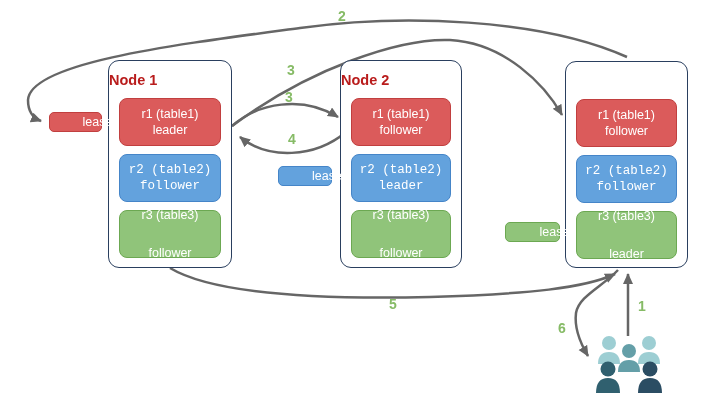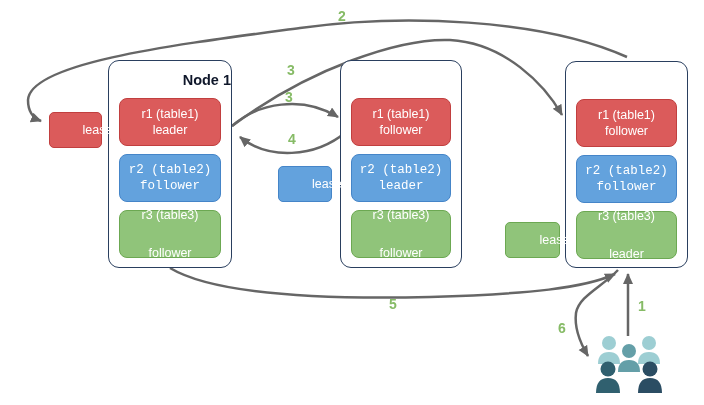--- a/index.html
+++ b/index.html
@@ -17,34 +17,34 @@
   }
   .arrow-layer{position:absolute;left:0;top:0;width:704px;height:405px;pointer-events:none;}
   .node{
     position:absolute;background:#fff;border:1.5px solid var(--nodeb);
     border-radius:11px;box-sizing:border-box;
   }
   .node1{left:108px;top:60px;width:124px;height:208px;}
   .node2{left:340px;top:60px;width:122px;height:208px;}
   .node3{left:565px;top:61px;width:123px;height:207px;}
   .node-title{
-    position:absolute;top:11px;left:0;width:100%;text-align:right;
-    font-weight:bold;font-size:14.5px;color:#0f172a;
+    position:absolute;top:11px;left:0;width:100%;text-align:left;
+    font-weight:bold;font-size:14.5px;color:#b91c1c;
   }
   .range{
     position:absolute;left:10px;right:10px;height:48px;border-radius:8px;
     color:#fff;display:flex;flex-direction:column;align-items:center;justify-content:center;
     font-size:12.5px;line-height:1.3;border:1px solid;box-sizing:border-box;text-align:center;
   }
   .row1{top:37px;} .row2{top:93px;font-family:Liberation Mono, monospace;} .row3{top:149px;}
   .range.red{background:var(--red);border-color:var(--redb);}
   .range.blue{background:var(--blue);border-color:var(--blueb);}
   .range.green{background:var(--green);border-color:var(--greenb);gap:21px;}
   .lease{
-    position:absolute;height:36px;color:#fff;border-radius:5px;font-size:12.5px;
+    position:absolute;height:20px;color:#fff;border-radius:5px;font-size:12.5px;
     display:flex;align-items:center;justify-content:center;border:1px solid;box-sizing:border-box;padding-left:44px;
   }
   .lease-red{left:49px;top:112px;width:53px;background:var(--red);border-color:var(--redb);}
   .lease-blue{left:278px;top:166px;width:54px;background:var(--blue);border-color:var(--blueb);}
   .lease-green{left:505px;top:222px;width:55px;background:var(--green);border-color:var(--greenb);}
   .step{
     position:absolute;font-weight:bold;font-size:14px;color:var(--step);
     width:16px;text-align:center;
   }
   .s1{left:634px;top:298px;}
@@ -88,20 +88,21 @@
       <span>r2 (table2)</span>
       <span>follower</span>
     </div>
     <div class="range green row3">
       <span>r3 (table3)</span>
       <span>follower</span>
     </div>
   </div>
 
   <div class="node node2">
+    <div class="node-title">Node 2</div>
     <div class="range red row1">
       <span>r1 (table1)</span>
       <span>follower</span>
     </div>
     <div class="range blue row2">
       <span>r2 (table2)</span>
       <span>leader</span>
     </div>
     <div class="range green row3">
       <span>r3 (table3)</span>

